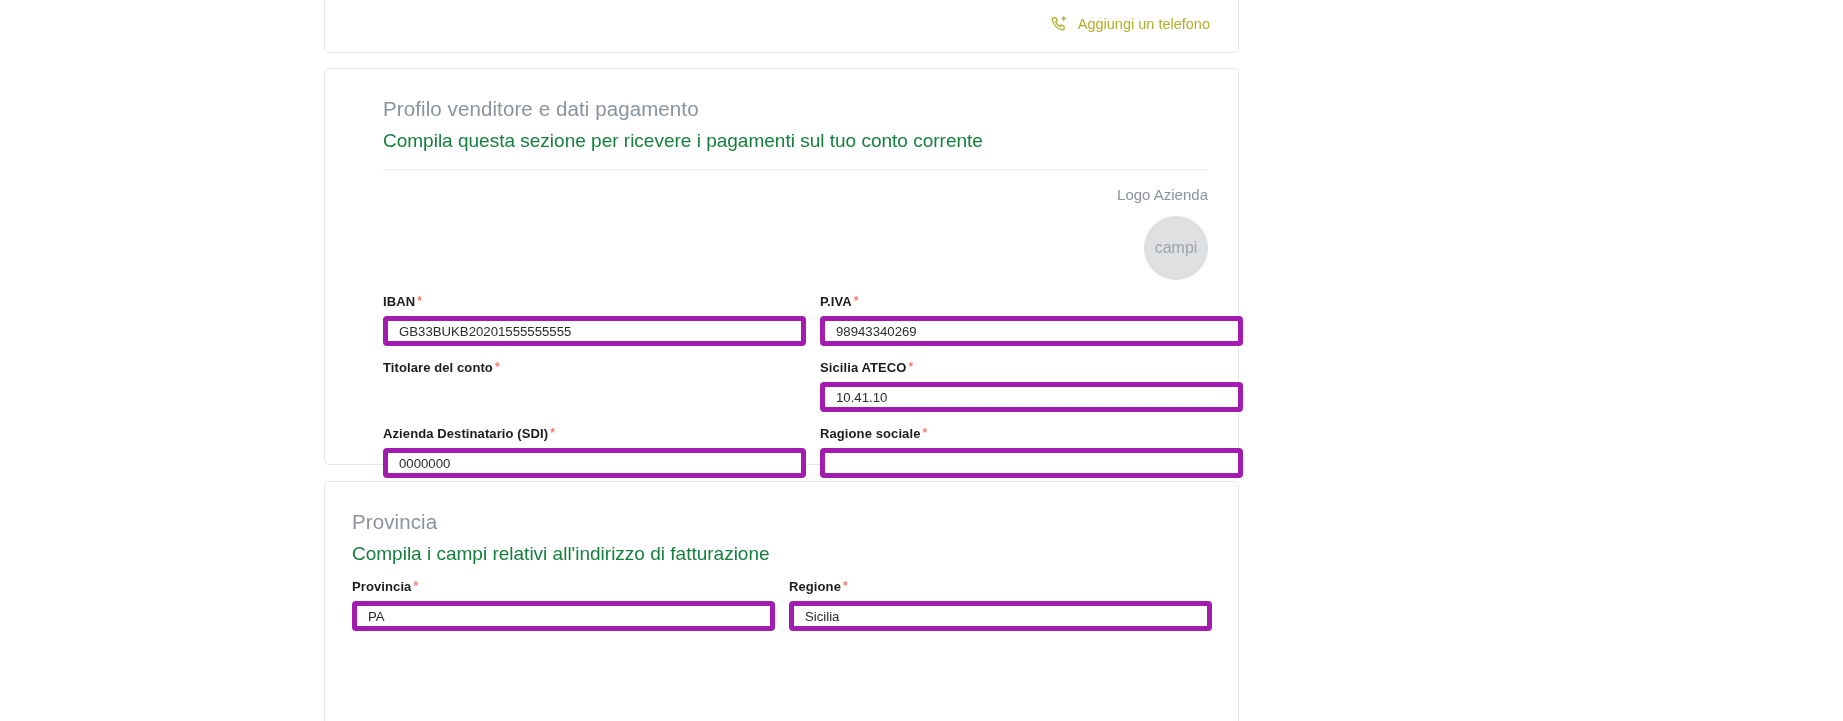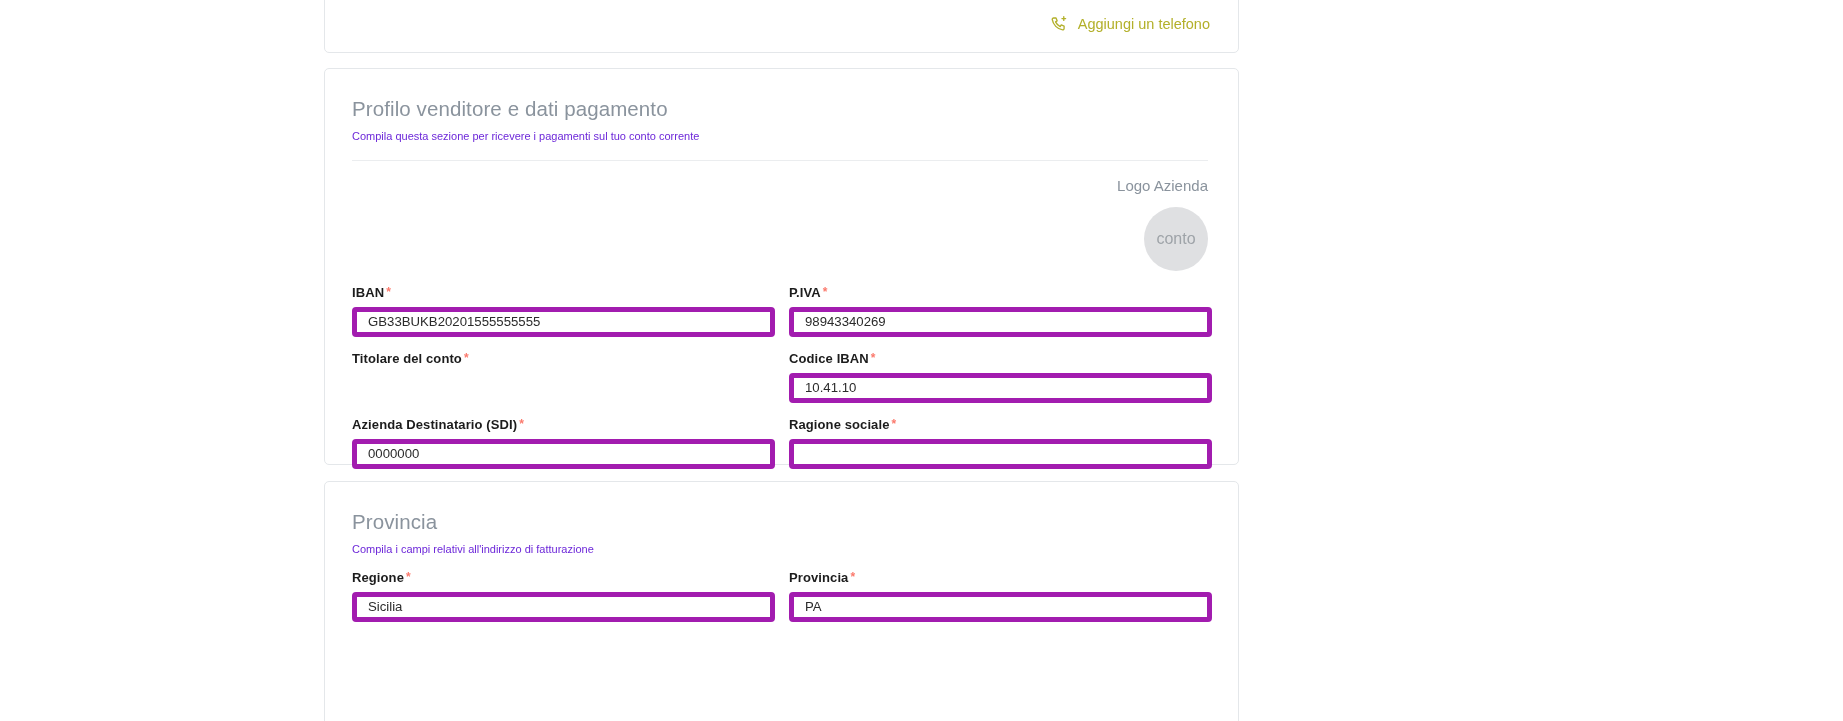--- a/index.html
+++ b/index.html
@@ -32,20 +32,21 @@
     border: 1px solid #e4e7ea;
     border-radius: 5px;
   }
   .card-phone {
     top: -100px;
     height: 145px;
   }
   .card-seller {
     top: 60px;
     height: 397px;
+    padding-left: 31px;
   }
   .card-address {
     top: 473px;
     height: 260px;
   }
 
   
   .add-phone-row {
     position: absolute;
     right: 28px;
@@ -75,22 +76,22 @@
   }
   .section-title {
     color: #8a939d;
     font-size: 20.5px;
     font-weight: 400;
     margin: 0 0 9px 0;
     line-height: 1.15;
     letter-spacing: .1px;
   }
   .section-sub {
-    color: #6d28d9;
-    font-size: 11px;
+    color: #15803d;
+    font-size: 19px;
     margin: 0;
     line-height: 1.2;
   }
   .section-rule {
     margin: 17px 0 0 0;
     height: 1px;
     background: #ebedef;
     border: 0;
   }
 
@@ -184,21 +185,21 @@
 
   <div class="card card-seller">
     <div class="section-head">
       <h2 class="section-title">Profilo venditore e dati pagamento</h2>
       <p class="section-sub">Compila questa sezione per ricevere i pagamenti sul tuo conto corrente</p>
       <hr class="section-rule">
 
       <div class="logo-block">
         <span class="logo-caption">Logo Azienda</span>
         <div class="avatar">
-          <span class="avatar-text">conto</span>
+          <span class="avatar-text">campi</span>
         </div>
       </div>
     </div>
 
     <div class="form-grid">
 
       <div class="field">
         <label class="field-label">
           <span>IBAN</span><span class="req-star">*</span>
         </label>
@@ -213,21 +214,21 @@
       </div>
 
       <div class="field">
         <label class="field-label">
           <span>Titolare del conto</span><span class="req-star">*</span>
         </label>
       </div>
 
       <div class="field">
         <label class="field-label">
-          <span>Codice IBAN</span><span class="req-star">*</span>
+          <span>Sicilia ATECO</span><span class="req-star">*</span>
         </label>
         <input class="field-input" type="text" value="10.41.10" style="">
       </div>
 
       <div class="field">
         <label class="field-label">
           <span>Azienda Destinatario (SDI)</span><span class="req-star">*</span>
         </label>
         <input class="field-input" type="text" value="0000000" style="">
       </div>
@@ -244,27 +245,27 @@
 
   <div class="card card-address">
     <div class="section-head">
       <h2 class="section-title">Provincia</h2>
       <p class="section-sub">Compila i campi relativi all'indirizzo di fatturazione</p>
     </div>
 
     <div class="form-grid">
       <div class="field">
         <label class="field-label">
+          <span>Provincia</span><span class="req-star">*</span>
+        </label>
+        <input class="field-input" type="text" value="PA" style="">
+      </div>
+
+      <div class="field">
+        <label class="field-label">
           <span>Regione</span><span class="req-star">*</span>
         </label>
         <input class="field-input" type="text" value="Sicilia" style="">
       </div>
-
-      <div class="field">
-        <label class="field-label">
-          <span>Provincia</span><span class="req-star">*</span>
-        </label>
-        <input class="field-input" type="text" value="PA" style="">
-      </div>
     </div>
   </div>
 
 </div>
 
 </body></html>

